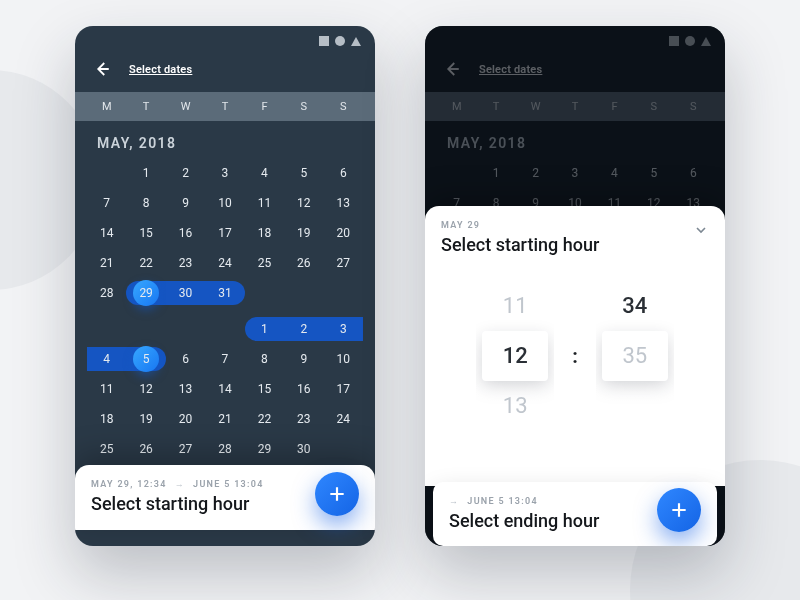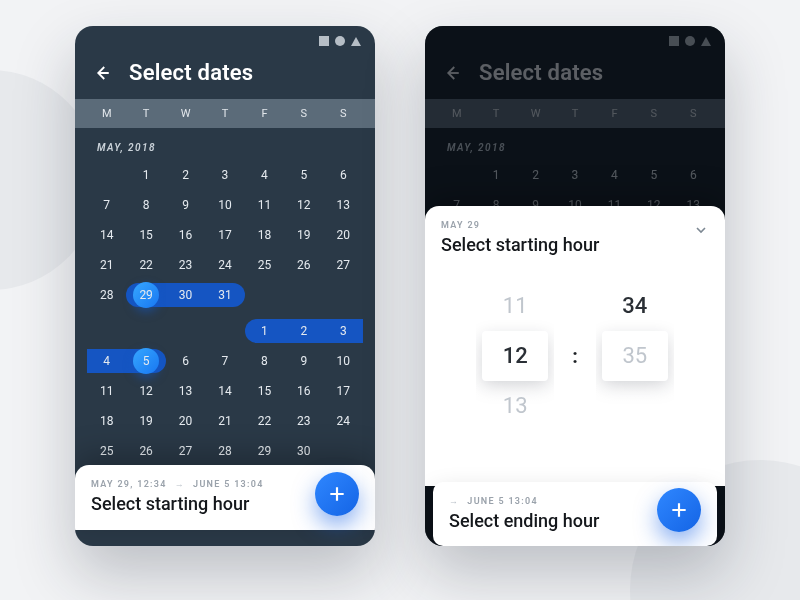--- a/index.html
+++ b/index.html
@@ -18,26 +18,26 @@
   }
   
   .statusbar { position:absolute; top:10px; right:14px; display:flex; gap:6px; align-items:center; opacity:.85; }
   .st-sq { width:10px; height:10px; background:#cfd6dd; }
   .st-ci { width:10px; height:10px; border-radius:50%; background:#cfd6dd; }
   .st-tri { width:0; height:0; border-left:5px solid transparent; border-right:5px solid transparent; border-bottom:9px solid #cfd6dd; }
 
   .header { display:flex; align-items:center; gap:18px; padding:34px 18px 14px 18px; }
   .back { width:18px; height:18px; position:relative; cursor:pointer; }
   .back svg { width:18px; height:18px; stroke:#fff; }
-  .title { font-size:22px; font-weight:600; letter-spacing:.2px; }
+  .title { font-size:11px; font-weight:600; letter-spacing:.2px;text-decoration:underline; }
 
   .dowbar { display:grid; grid-template-columns:repeat(7,1fr); background:#5b6b79; font-size:11px; color:#e9edf1; text-align:center; padding:8px 12px; }
   .dowbar span { opacity:.95; }
 
-  .month-label { font-size:10px; letter-spacing:1.4px; color:#cbd3da; padding:14px 22px 6px; font-weight:600;font-style:italic; }
+  .month-label { font-size:14px; letter-spacing:1.4px; color:#cbd3da; padding:14px 22px 6px; font-weight:600; }
 
   .grid { display:grid; grid-template-columns:repeat(7,1fr); row-gap:6px; padding:4px 12px 8px; font-size:12px; color:#e5eaef; }
   .cell { height:24px; display:flex; align-items:center; justify-content:center; position:relative; cursor:pointer; }
   .cell.empty { cursor:default; }
 
   
   .range { background:#1555c2; }
   .range.start { border-top-left-radius:14px; border-bottom-left-radius:14px; }
   .range.end   { border-top-right-radius:14px; border-bottom-right-radius:14px; }
   .marker {

